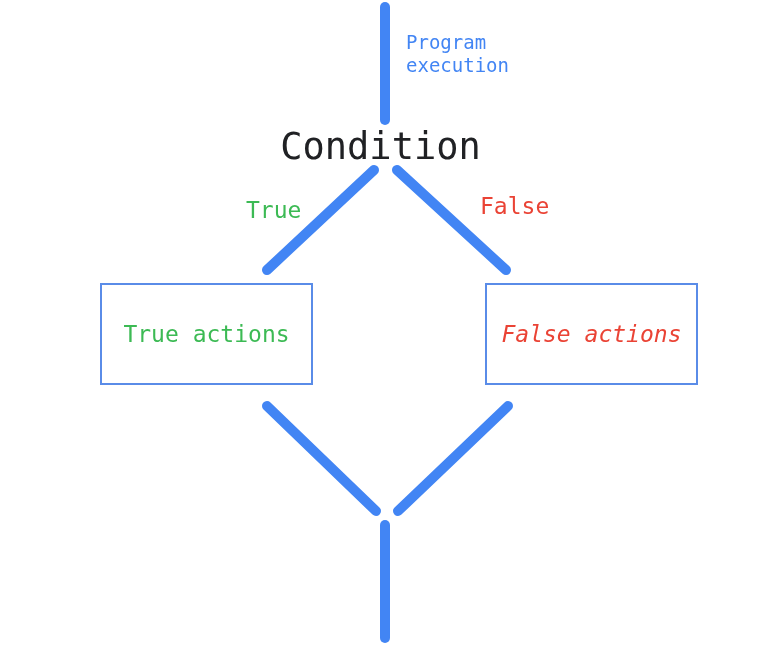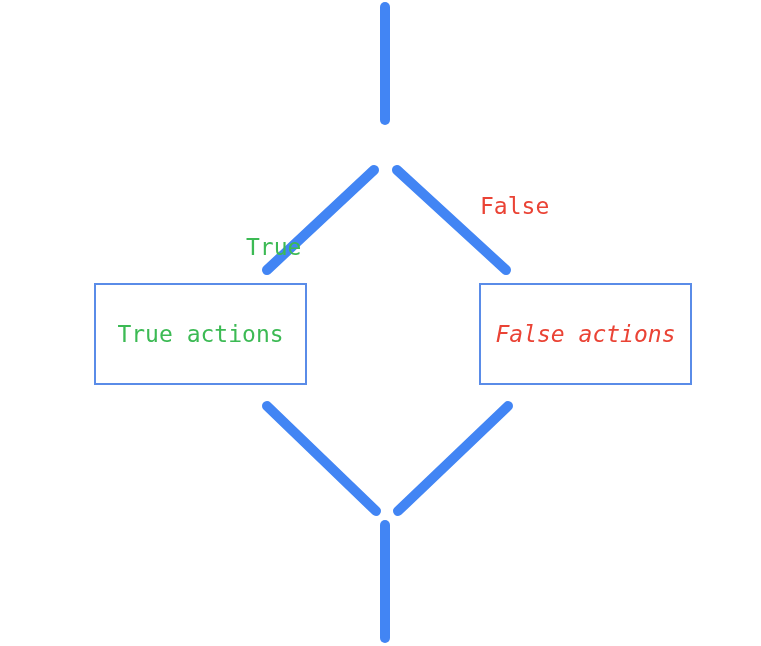--- a/index.html
+++ b/index.html
@@ -43,36 +43,36 @@
     width: 761px;
     text-align: center;
     font-size: 37px;
     color: #202124;
   }
   #true-branch-label {
     left: 246px;
     top: 196px;
     font-size: 23px;
     color: #3cba54;
-    margin-top: 37px;
   }
   #false-branch-label {
     left: 480px;
     top: 192px;
     font-size: 23px;
     color: #ea4335;
   }
   .action-box {
     position: absolute;
     box-sizing: border-box;
     border: 2px solid #5a8ce8;
     background: #ffffff;
     display: flex;
     align-items: center;
     justify-content: center;
+    margin-left: 6px;
   }
   #true-actions-box {
     left: 94px;
     top: 283px;
     width: 213px;
     height: 102px;
   }
   #false-actions-box {
     left: 479px;
     top: 283px;
@@ -97,21 +97,24 @@
     <g stroke="#4285F4" stroke-width="10" stroke-linecap="round" fill="none">
       <line x1="385" y1="7" x2="385" y2="120"></line>
       <line x1="374" y1="170" x2="267" y2="270"></line>
       <line x1="397" y1="170" x2="506" y2="270"></line>
       <line x1="267" y1="406" x2="376" y2="511"></line>
       <line x1="508" y1="406" x2="398" y2="511"></line>
       <line x1="385" y1="525" x2="385" y2="638"></line>
     </g>
   </svg>
 
+  <div class="label" id="program-execution-label">Program
+execution</div>
 
+  <div class="label" id="condition-label">Condition</div>
 
   <div class="label" id="true-branch-label">True</div>
 
   <div class="label" id="false-branch-label">False</div>
 
   <div class="action-box" id="true-actions-box">
     <span class="action-text" id="true-actions-text">True actions</span>
   </div>
 
   <div class="action-box" id="false-actions-box">

